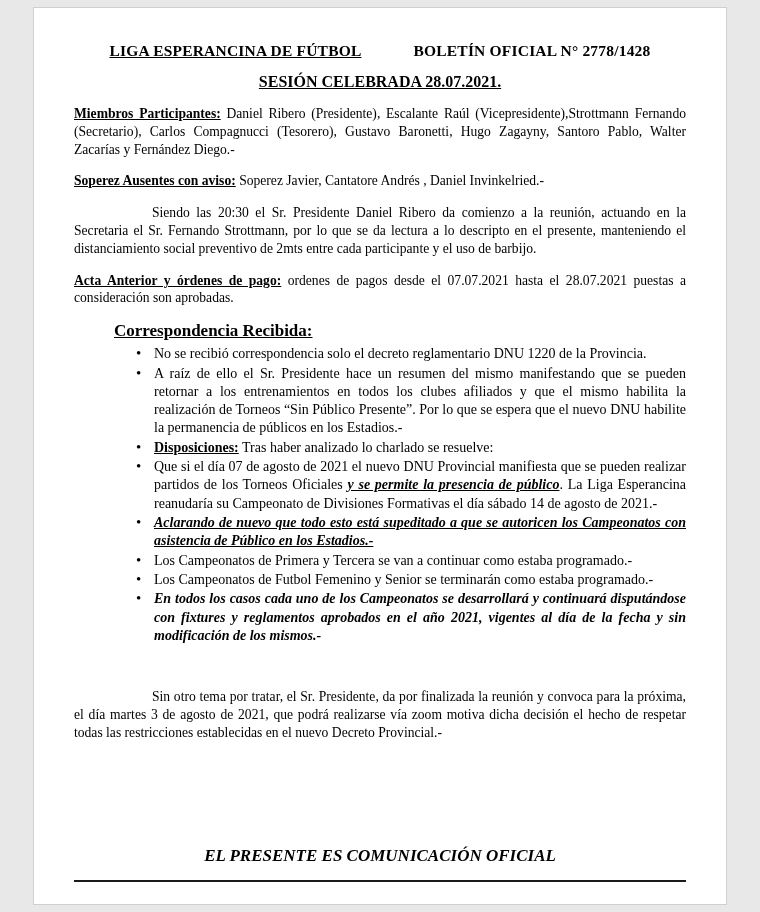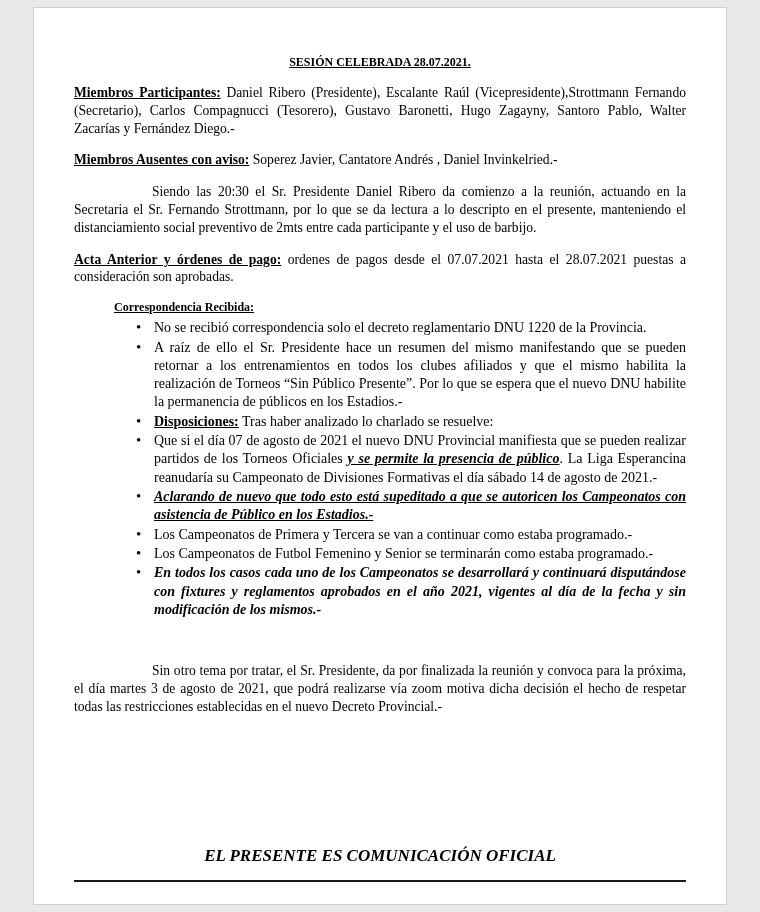--- a/index.html
+++ b/index.html
@@ -42,21 +42,21 @@
   .title-left {
     display: inline-block;
   }
   .title-gap {
     display: inline-block;
     width: 52px;
   }
   .subtitle {
     text-align: center;
     font-weight: bold;
-    font-size: 12px;
+    font-size: 16px;
     text-decoration: underline;
     margin-top: 13px;
   }
   p.para {
     font-size: 13.6px;
     text-align: justify;
     line-height: 1.31;
     margin: 0;
   }
   .gap-lg { height: 14px; }
@@ -64,21 +64,21 @@
     font-weight: bold;
     text-decoration: underline;
   }
   .indent {
     display: inline-block;
     width: 78px;
   }
   .corr-head {
     font-weight: bold;
     text-decoration: underline;
-    font-size: 12px;
+    font-size: 17px;
     margin-left: 40px;
   }
   ul.bullets {
     margin: 4px 0 0 0;
     padding-left: 62px;
     list-style: none;
   }
   ul.bullets > li {
     font-size: 14px;
     text-align: justify;
@@ -115,30 +115,33 @@
     border-top: 2px solid #1a1a1a;
     width: 100%;
   }
 </style>
 </head>
 <body>
 
 <div class="page">
   <div class="content">
 
+    <div class="title-row">
+      <span class="title-left u">LIGA ESPERANCINA DE FÚTBOL</span><span class="title-gap"></span><span>BOLETÍN OFICIAL N° 2778/1428</span>
+    </div>
 
     <div class="subtitle">SESIÓN CELEBRADA  28.07.2021.</div>
 
     <div class="gap-lg"></div>
 
     <p class="para"><span class="lbl">Miembros Participantes:</span><span> Daniel Ribero (Presidente), Escalante Raúl (Vicepresidente),Strottmann Fernando (Secretario), Carlos Compagnucci (Tesorero), Gustavo Baronetti,  Hugo Zagayny, Santoro Pablo, Walter Zacarías  y Fernández Diego.-</span></p>
 
     <div class="gap-lg"></div>
 
-    <p class="para"><span class="lbl">Miembros Ausentes con aviso:</span><span>  Soperez Javier, Cantatore Andrés ,  Daniel Invinkelried.-</span></p>
+    <p class="para"><span class="lbl">Soperez Ausentes con aviso:</span><span>  Soperez Javier, Cantatore Andrés ,  Daniel Invinkelried.-</span></p>
 
     <div class="gap-lg"></div>
 
     <p class="para"><span class="indent"></span><span>Siendo las 20:30  el Sr. Presidente Daniel Ribero da comienzo a la reunión, actuando en la Secretaria el Sr. Fernando Strottmann, por lo que se da lectura a lo descripto en el presente, manteniendo el distanciamiento social preventivo de 2mts entre cada participante y el uso de barbijo.</span></p>
 
     <div class="gap-lg"></div>
 
     <p class="para"><span class="lbl">Acta Anterior y órdenes de pago:</span><span> ordenes de pagos desde el 07.07.2021 hasta el 28.07.2021 puestas a consideración son aprobadas.</span></p>
 
     <div class="gap-lg"></div>

